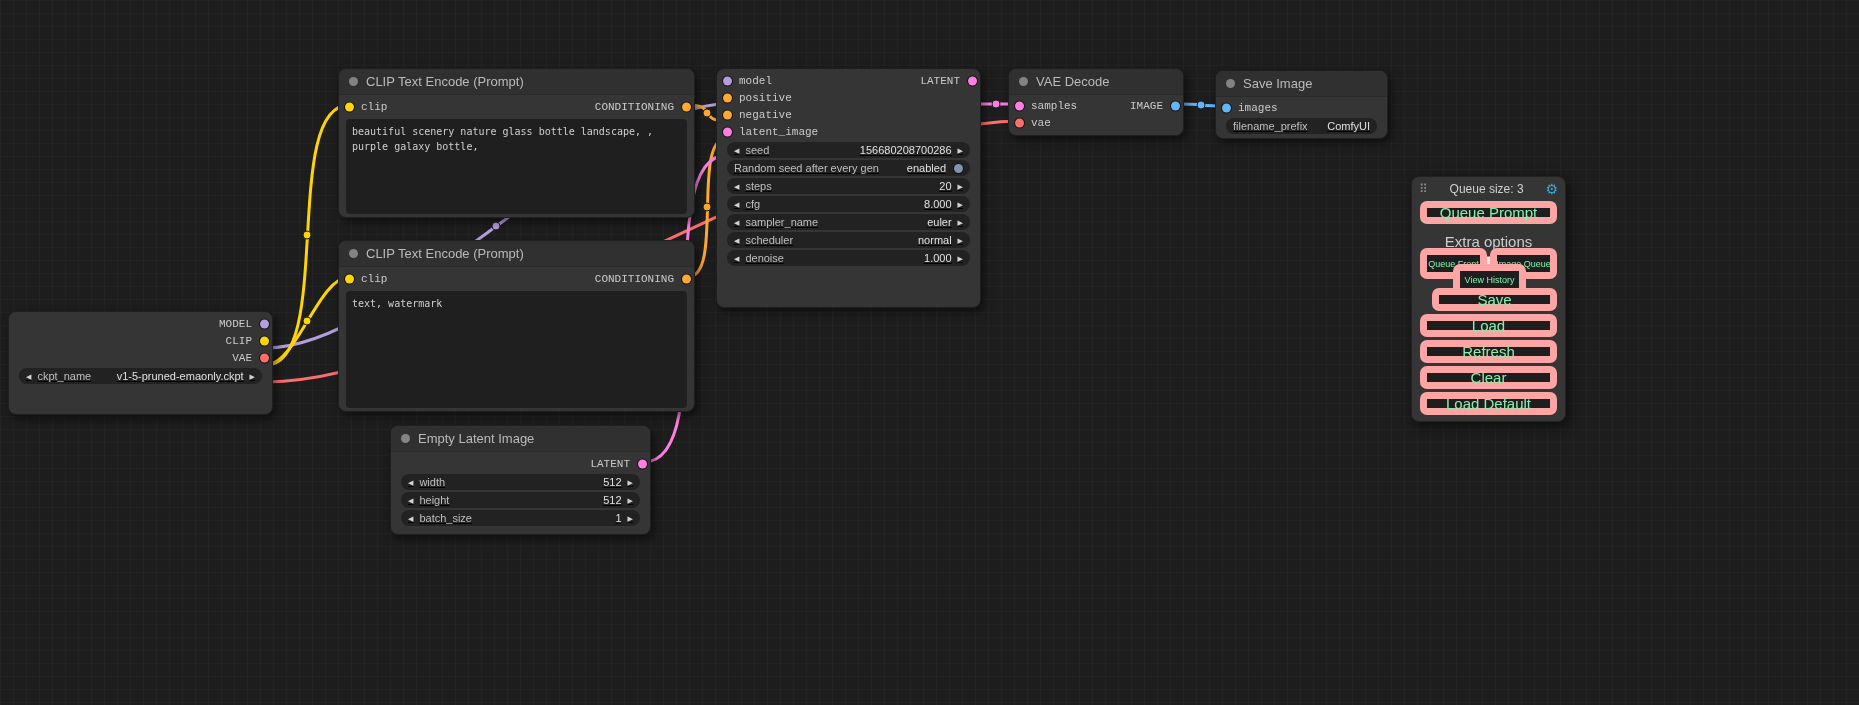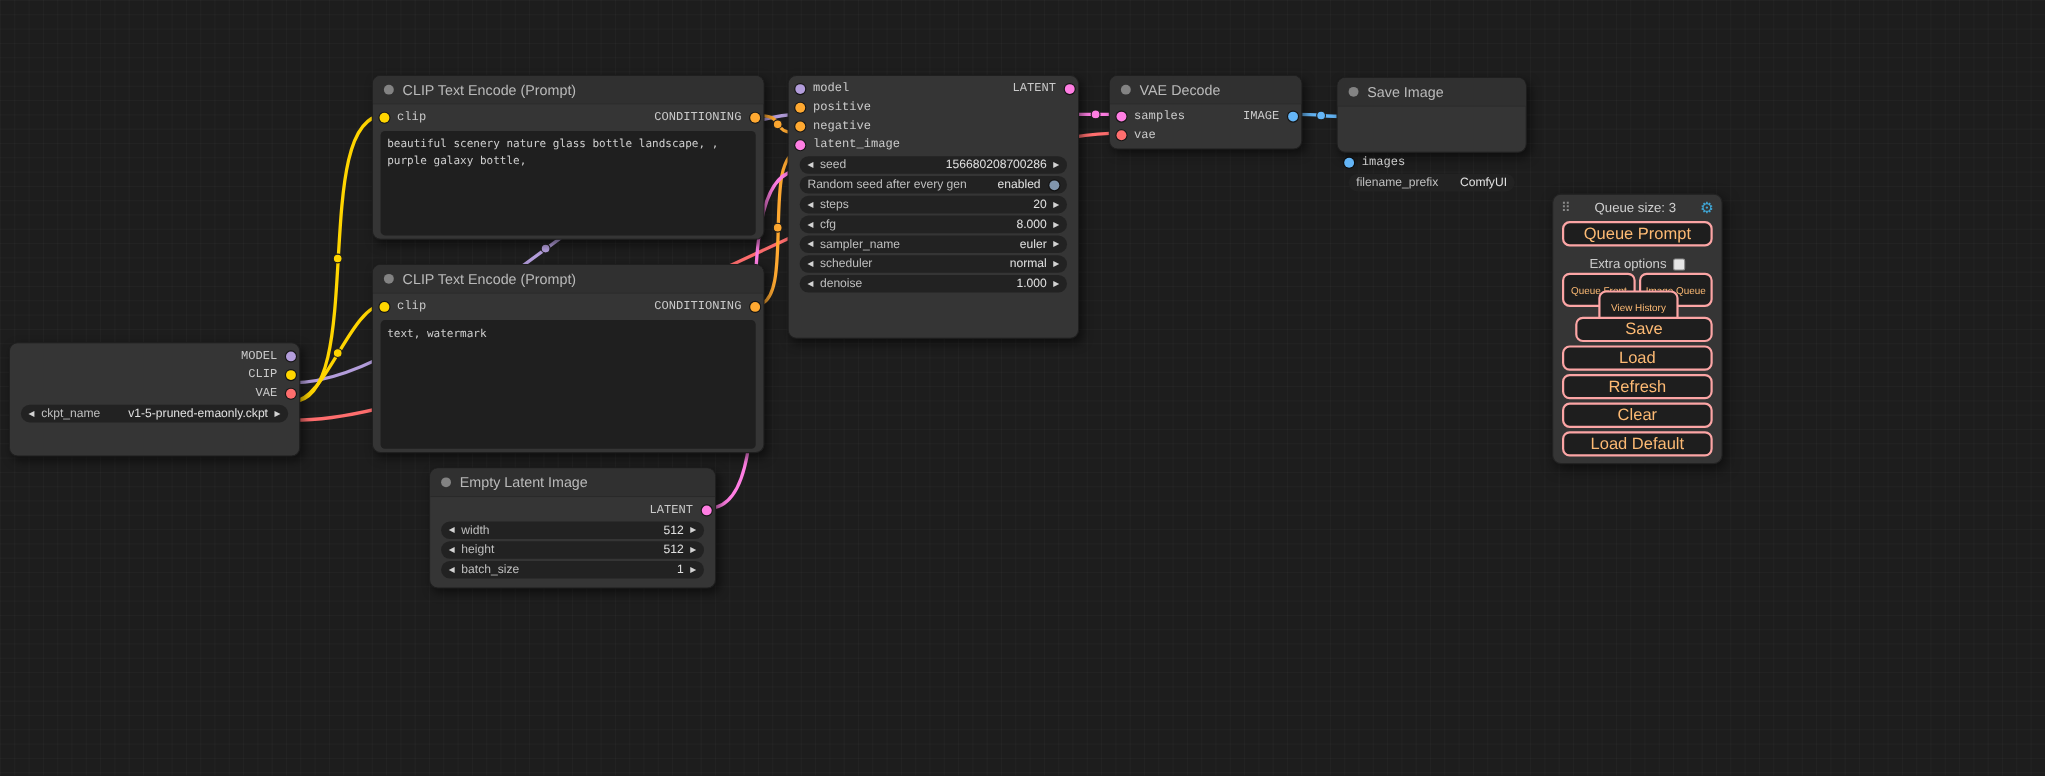--- a/index.html
+++ b/index.html
@@ -43,20 +43,21 @@
     box-shadow:0 0 0 1px rgba(0,0,0,0.6);
   }
   .port-dot.in { left:6px; }
   .port-dot.out { right:3px; }
 
   .widget {
     height:16px; margin:2px 10px; padding:0 7px;
     background:#222; border-radius:8px;
     display:flex; align-items:center; gap:6px;
     font-size:11px;
+    text-decoration:underline;
   }
   .widget .arrow { font-size:7px; color:#d3d3d3; line-height:1; flex:none; }
   .widget .w-label { color:#bfbfbf; white-space:nowrap; }
   .widget .w-value { margin-left:auto; color:#e0e0e0; white-space:nowrap; }
   .toggle-dot { width:9px; height:9px; border-radius:50%; flex:none; margin-left:2px; box-shadow:0 0 0 1px rgba(0,0,0,0.5); }
 
   textarea.prompt {
     display:block; margin:4px 7px 0; width:calc(100% - 14px);
     background:#1f1f1f; border:none; border-radius:4px;
     color:#cfcfcf; font-family:"DejaVu Sans Mono", monospace;
@@ -70,27 +71,27 @@
     background:#353535; border:1px solid #222; border-radius:8px;
     box-shadow:3px 4px 12px rgba(0,0,0,0.55);
     color:#cccccc;
   }
   .qp-header { position:absolute; top:4px; left:7px; right:7px; height:16px; display:flex; align-items:center; }
   .drag-handle { color:#8b8b8b; font-size:12px; line-height:1; }
   .qp-title { flex:1; text-align:center; font-size:12px; color:#d0d0d0; }
   .gear { font-size:14px; line-height:1; }
   .btn {
     position:absolute; left:8px; right:8px;
-    background:#1e1e1e; border:2px solid #fca5a5; border-radius:7px;
-    color:#fdba74; display:flex; align-items:center; justify-content:center;
+    background:#1e1e1e; border:7px solid #fca5a5; border-radius:7px;
+    color:#86efac; display:flex; align-items:center; justify-content:center;
     font-size:15px; cursor:pointer; white-space:nowrap;
   }
   .btn.big { height:23px; }
   .btn.small { height:31px; font-size:9px; border-radius:7px; }
-  .extra-row { position:absolute; top:56px; left:0; right:0; display:flex; align-items:center; justify-content:center; gap:6px; font-size:12px; }
+  .extra-row { position:absolute; top:56px; left:0; right:0; display:flex; align-items:center; justify-content:center; gap:6px; font-size:15px;flex-direction:column; }
   .checkbox { width:11px; height:11px; background:#e6e6e6; border:1px solid #8d8d8d; border-radius:2px; }
 </style>
 </head>
 <body>
 
 <div style="position:absolute;inset:0;">
 
   <svg class="wires" viewBox="0 0 1859 705" width="1859" height="705">
     <path d="M266 348 C396 348, 597 104, 727 104" stroke="#b39ddb"></path>
     <path d="M266 365 C334 365, 281 105, 349 105" stroke="#ffd500"></path>
@@ -279,21 +280,21 @@
         <span class="in-label">vae</span>
       </div>
     </div>
   </div>
 
   <div class="node" style="left:1215px;top:70px;width:173px;height:69px">
     <div class="node-title">
       <span class="collapse-dot"></span>
       <span class="title-text">Save Image</span>
     </div>
-    <div class="node-body" style="padding-top:2px;margin-top:40px;">
+    <div class="node-body" style="padding-top:2px;">
       <div class="port-row">
         <span class="port-dot in" style="background: rgb(100, 181, 246);"></span>
         <span class="in-label">images</span>
       </div>
       <div class="widget">
         <span class="w-label">filename_prefix</span>
         <span class="w-value">ComfyUI</span>
       </div>
     </div>
   </div>

